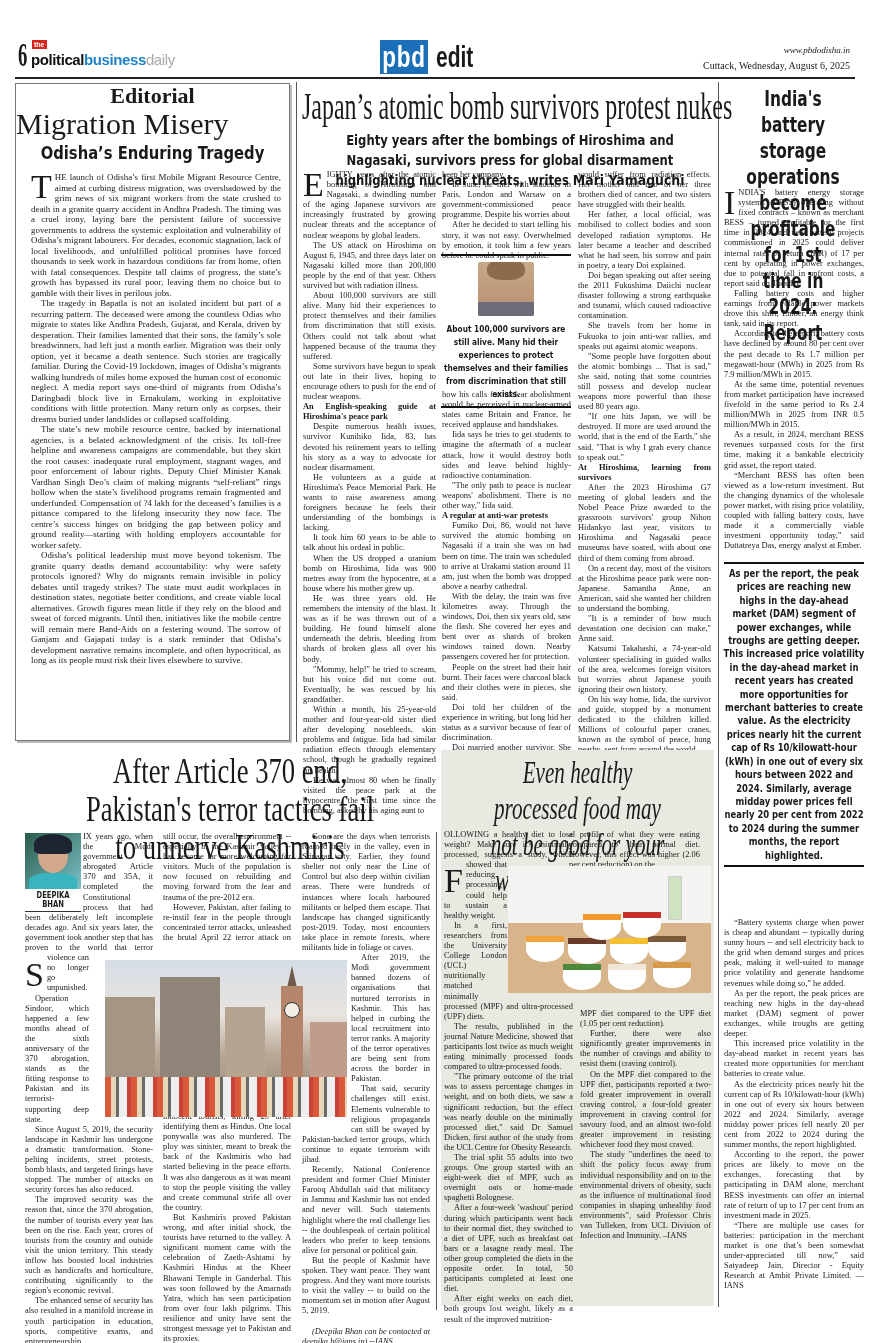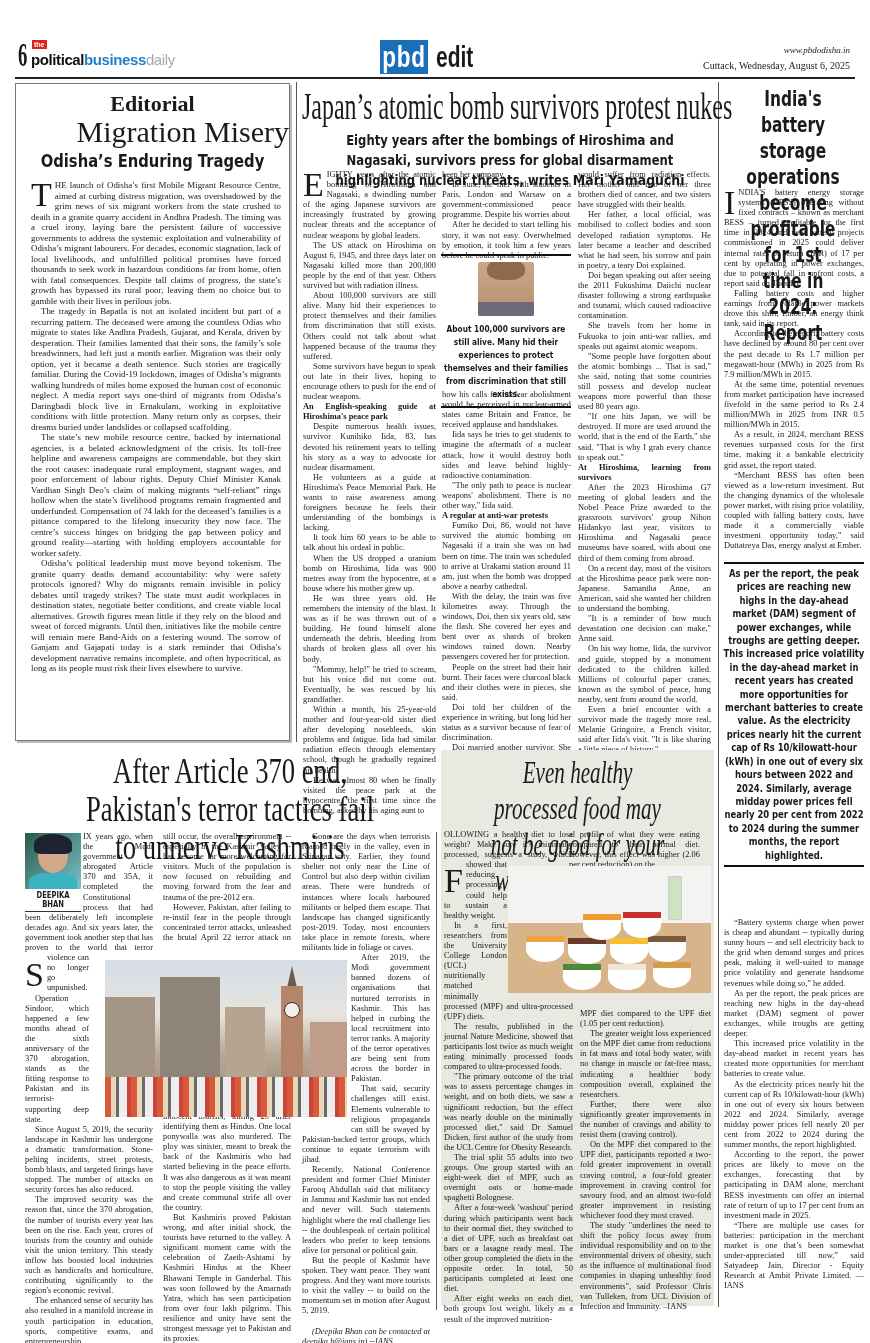--- a/index.html
+++ b/index.html
@@ -18,22 +18,22 @@
 .date{right:20px;top:60px;font:10px "Liberation Serif",serif;text-align:right}
 .rule{left:15px;top:77px;width:840px;height:2px;background:#222}
 
 .txt{font-size:8.4px;line-height:10.1px;text-align:justify;hyphens:auto}
 .txt p{text-indent:10px}
 .txt p.first{text-indent:0}
 .drop{float:left;font-size:34px;line-height:28px;margin:1px 3px 0 0;font-family:"Liberation Serif",serif}
 .sub{font-weight:bold;text-indent:0 !important}
 
 .edbox{left:15px;top:83px;width:275px;height:658px;border:1px solid #777;box-shadow:2px 2px 0 #bbb}
-.ed-label{width:100%;text-align:center;font-size:22px;font-weight:bold;margin-top:8px;line-height:24px}
-.ed-title{width:100%;text-align:right;font-size:30px;line-height:32px}
+.ed-label{width:100%;text-align:center;font-size:22px;font-weight:bold;line-height:24px}
+.ed-title{width:100%;text-align:left;font-size:30px;line-height:32px}
 .ed-sub{width:100%;text-align:center;font:bold 18px "DejaVu Sans",sans-serif;transform:scaleX(.82);line-height:26px}
 .ed-body{margin:6px 8px 0 15px;font-size:8.9px;line-height:10.5px}
 
 .vline{width:1px;background:#555}
 
 .jp-head{left:305px;top:86px;width:410px;font-size:38px;line-height:40px;white-space:nowrap;transform:scaleX(.63);transform-origin:left top;width:650px;text-align:center}
 .jp-deck{left:300px;top:130px;width:420px;text-align:center;font:bold 13.5px "DejaVu Sans",sans-serif;line-height:20px;transform:scaleX(.86);transform-origin:center top}
 .jp-deck b{font-weight:bold;font-size:14.5px}
 .jp-col{top:170px;width:133px}
 .pull{left:441px;top:254px;width:130px;border-top:2px solid #111;border-bottom:2px solid #111;text-align:center;padding:6px 0}
@@ -145,20 +145,21 @@
     <p class="first">would suffer from radiation effects. Her mother and two of her three brothers died of cancer, and two sisters have struggled with their health.</p>
     <p>Her father, a local official, was mobilised to collect bodies and soon developed radiation symptoms. He later became a teacher and described what he had seen, his sorrow and pain in poetry, a teary Doi explained.</p>
     <p>Doi began speaking out after seeing the 2011 Fukushima Daiichi nuclear disaster following a strong earthquake and tsunami, which caused radioactive contamination.</p>
     <p>She travels from her home in Fukuoka to join anti-war rallies, and speaks out against atomic weapons.</p>
     <p>"Some people have forgotten about the atomic bombings ... That is sad," she said, noting that some countries still possess and develop nuclear weapons more powerful than those used 80 years ago.</p>
     <p>"If one hits Japan, we will be destroyed. If more are used around the world, that is the end of the Earth," she said. "That is why I grab every chance to speak out."</p>
     <p class="sub">At Hiroshima, learning from survivors</p>
     <p>After the 2023 Hiroshima G7 meeting of global leaders and the Nobel Peace Prize awarded to the grassroots survivors' group Nihon Hidankyo last year, visitors to Hiroshima and Nagasaki peace museums have soared, with about one third of them coming from abroad.</p>
     <p>On a recent day, most of the visitors at the Hiroshima peace park were non-Japanese. Samantha Anne, an American, said she wanted her children to understand the bombing.</p>
     <p>"It is a reminder of how much devastation one decision can make," Anne said.</p>
+    <p>Katsumi Takahashi, a 74-year-old volunteer specialising in guided walks of the area, welcomes foreign visitors but worries about Japanese youth ignoring their own history.</p>
     <p>On his way home, Iida, the survivor and guide, stopped by a monument dedicated to the children killed. Millions of colourful paper cranes, known as the symbol of peace, hung nearby, sent from around the world.</p>
     <p>Even a brief encounter with a survivor made the tragedy more real, Melanie Gringoire, a French visitor, said after Iida's visit. "It is like sharing a little piece of history."</p>
   </div>
 
 <div class="abs bt-head">India's battery storage operations become profitable for 1st time in 2024: Report</div>
 <div class="abs bt-col txt" style="top:188px">
     <p class="first"><span class="drop">I</span><span>NDIA'S battery energy storage systems (BESS) operating without fixed contracts – known as merchant BESS – turned profitable for the first time in 2024 and new battery projects commissioned in 2025 could deliver internal rates of return (IRR) of 17 per cent by operating in power exchanges, due to potential fall in upfront costs, a report said on Tuesday.</span></p>
     <p>Falling battery costs and higher earnings from volatile power markets drove this shift, Ember, an energy think tank, said in its report.</p>
     <p>According to the report, battery costs have declined by around 80 per cent over the past decade to Rs 1.7 million per megawatt-hour (MWh) in 2025 from Rs 7.9 million/MWh in 2015.</p>
     <p>At the same time, potential revenues from market participation have increased fivefold in the same period to Rs 2.4 million/MWh in 2025 from INR 0.5 million/MWh in 2015.</p>
@@ -233,21 +234,20 @@
     <p>"The primary outcome of the trial was to assess percentage changes in weight, and on both diets, we saw a significant reduction, but the effect was nearly double on the minimally processed diet," said Dr Samuel Dicken, first author of the study from the UCL Centre for Obesity Research.</p>
     <p>The trial split 55 adults into two groups. One group started with an eight-week diet of MPF, such as overnight oats or home-made spaghetti Bolognese.</p>
     <p>After a four-week 'washout' period during which participants went back to their normal diet, they switched to a diet of UPF, such as breakfast oat bars or a lasagne ready meal. The other group completed the diets in the opposite order. In total, 50 participants completed at least one diet.</p>
     <p>After eight weeks on each diet, both groups lost weight, likely as a result of the improved nutrition-</p>
 </div>
 <div class="abs fd-col txt" style="left:569px;width:131px">
     <p class="first">al profile of what they were eating compared to their normal diet. However, this effect was higher (2.06 per cent reduction) on the</p>
   </div>
 <div class="abs fd-col txt" style="left:580px;top:1009px;width:131px">
     <p class="first">MPF diet compared to the UPF diet (1.05 per cent reduction).</p>
-    <p>The greater weight loss experienced on the MPF diet came from reductions in fat mass and total body water, with no change in muscle or fat-free mass, indicating a healthier body composition overall, explained the researchers.</p>
     <p>Further, there were also significantly greater improvements in the number of cravings and ability to resist them (craving control).</p>
     <p>On the MPF diet compared to the UPF diet, participants reported a two-fold greater improvement in overall craving control, a four-fold greater improvement in craving control for savoury food, and an almost two-fold greater improvement in resisting whichever food they most craved.</p>
     <p>The study "underlines the need to shift the policy focus away from individual responsibility and on to the environmental drivers of obesity, such as the influence of multinational food companies in shaping unhealthy food environments", said Professor Chris van Tulleken, from UCL Division of Infection and Immunity. –IANS</p>
   </div>
 <div class="abs foodimg">
   <div class="bowl" style="left:18px;top:70px;border-color:#f2a23a"></div>
   <div class="bowl" style="left:60px;top:72px;border-color:#6a3a2a"></div>
   <div class="bowl" style="left:102px;top:72px;border-color:#f5c030"></div>
   <div class="bowl" style="left:140px;top:70px;border-color:#7a5a3a"></div>
   <div class="bowl" style="left:55px;top:98px;border-color:#4a8a3a"></div>

